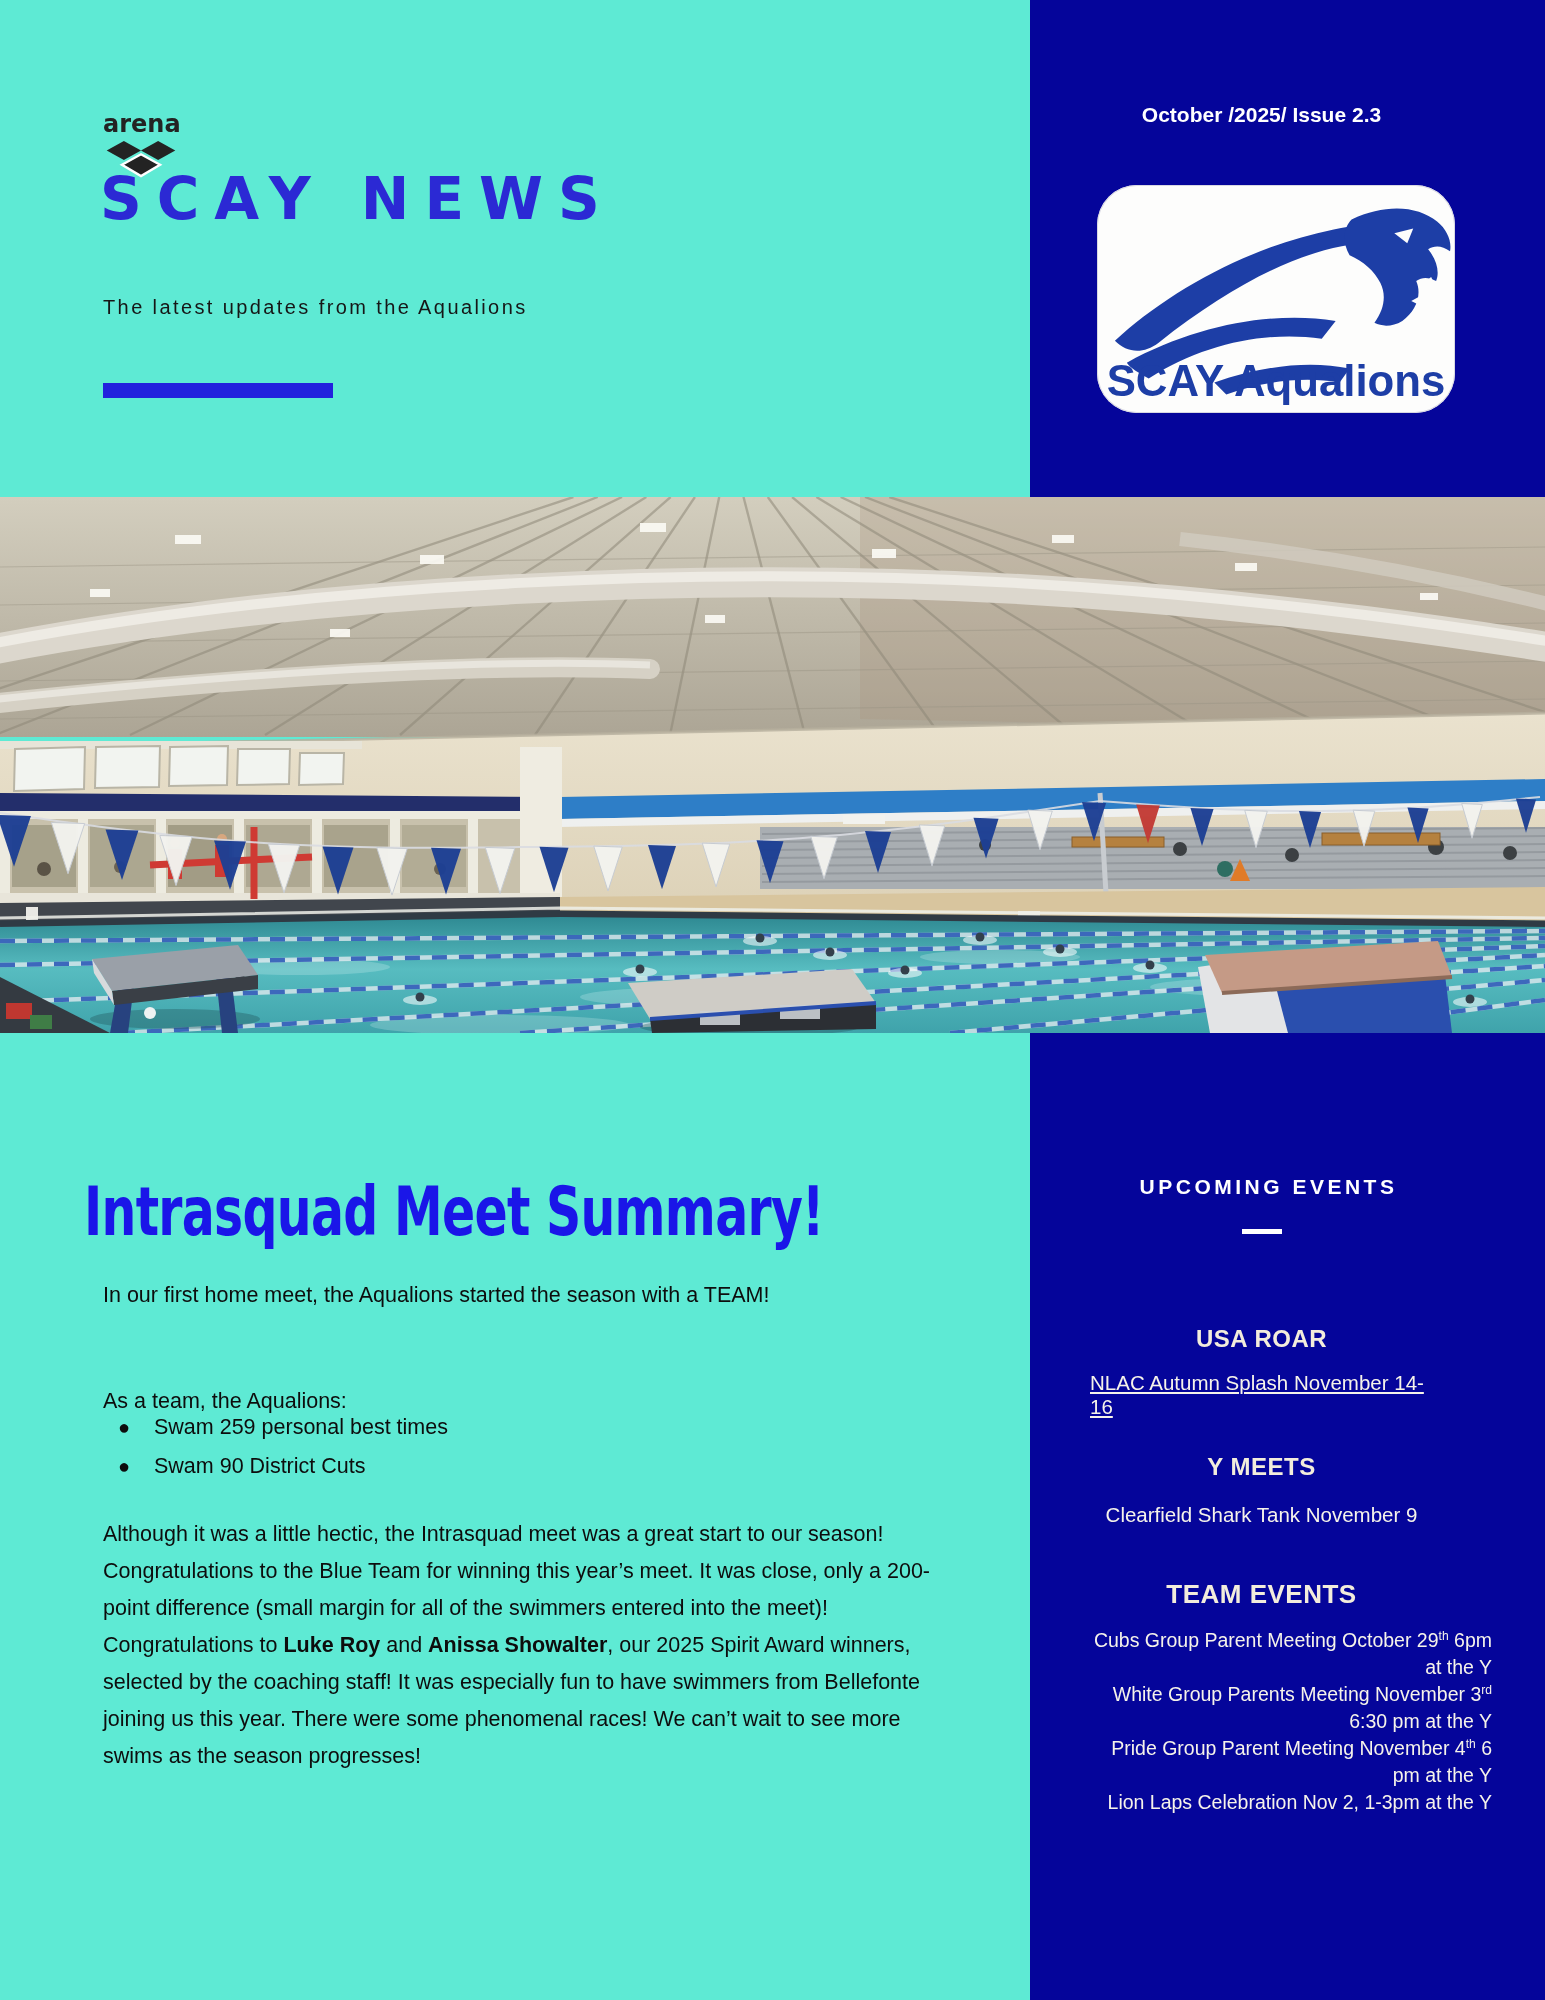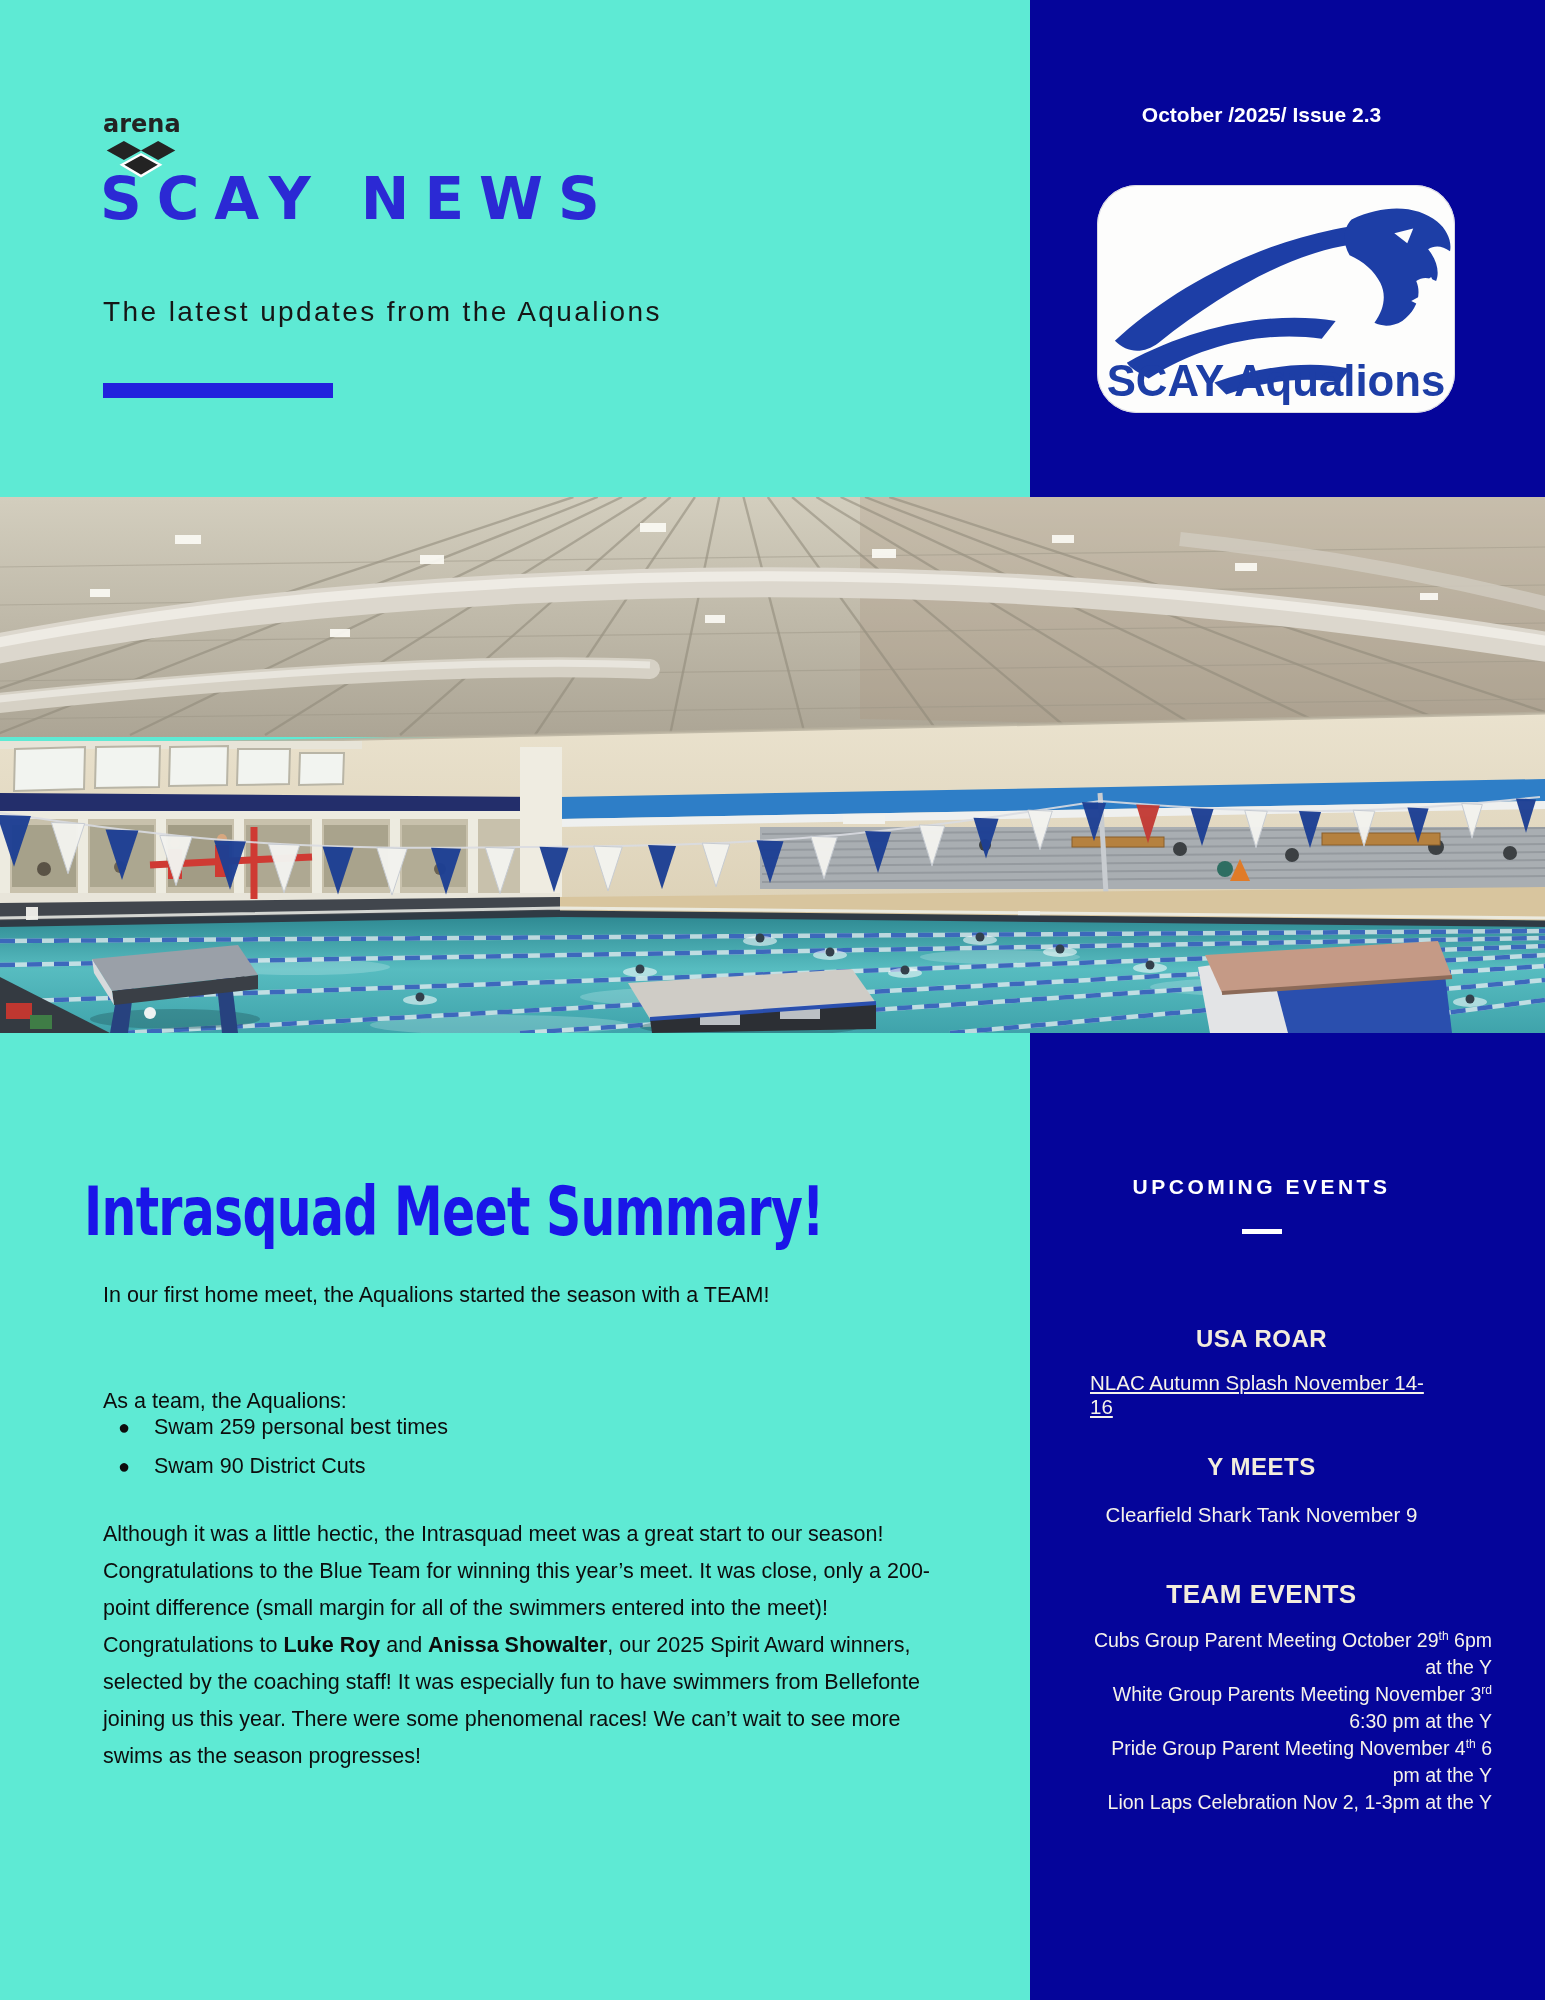--- a/index.html
+++ b/index.html
@@ -11,21 +11,21 @@
   }
   html,body{margin:0;padding:0;background:#888;}
   .page{position:relative;width:1545px;height:2000px;background:#5eead4;overflow:hidden;
         font-family:"Liberation Sans",sans-serif;margin:0 auto;}
   .abs{position:absolute;}
 
   
   .arena-word{font-family:"DejaVu Sans",sans-serif;font-weight:700;font-size:24px;color:#232323;letter-spacing:0;}
   .news-title{font-family:"DejaVu Sans",sans-serif;font-weight:800;font-size:58px;letter-spacing:15px;
               color:var(--masthead-blue);white-space:nowrap;}
-  .news-subtitle{font-size:28px;letter-spacing:2.4px;color:#161616;white-space:nowrap;}
+  .news-subtitle{font-size:20px;letter-spacing:2.4px;color:#161616;white-space:nowrap;}
   .title-bar{background:var(--divider-blue);}
 
   
   .panel{background:var(--panel-blue);}
   .issue-date{color:#ffffff;font-weight:700;font-size:21px;text-align:center;}
   .logo-card{background:#fdfdfc;border-radius:40px;box-shadow:0 0 0 1px #d8d8e2 inset;}
 
   
   .headline{font-family:"DejaVu Sans",sans-serif;font-weight:800;font-size:68px;color:var(--headline-blue);
             transform:scaleX(.72);transform-origin:left top;white-space:nowrap;letter-spacing:-1px;}
@@ -359,21 +359,21 @@
       <span class="bullet-dot">●</span>
       <span>Swam 90 District Cuts</span>
     </div>
   </div>
 
   <div class="abs bodytext" style="left:103px;top:1516px;width:860px;">
     <span>Although it was a little hectic, the Intrasquad meet was a great start to our season! Congratulations to the Blue Team for winning this year’s meet. It was close, only a 200-point difference (small margin for all of the swimmers entered into the meet)! Congratulations to </span><span class="b">Luke Roy</span><span> and </span><span class="b">Anissa Showalter</span><span>, our 2025 Spirit Award winners, selected by the coaching staff! It was especially fun to have swimmers from Bellefonte joining us this year. There were some phenomenal races! We can’t wait to see more swims as the season progresses!</span>
   </div>
 
   <div class="abs panel" style="left:1030px;top:1033px;width:515px;height:967px;">
-    <div class="abs ev-title" style="left:0;top:142px;width:463px;">UPCOMING EVENTS</div>
+    <div class="abs ev-title" style="left:7px;top:142px;width:463px;">UPCOMING EVENTS</div>
     <div class="abs ev-dash" style="left:212px;top:196px;width:40px;height:5px;"></div>
 
     <div class="abs ev-head" style="left:0;top:292px;width:463px;">USA ROAR</div>
     <div class="abs ev-line" style="left:60px;top:338px;width:348px;">NLAC Autumn Splash November 14-16</div>
 
     <div class="abs ev-head" style="left:0;top:420px;width:463px;">Y MEETS</div>
     <div class="abs ev-line-center" style="left:0;top:470px;width:463px;">Clearfield Shark Tank November 9</div>
 
     <div class="abs ev-head" style="left:0;top:546px;width:463px;font-size:26px;">TEAM EVENTS</div>
     <div class="abs team-list" style="left:60px;top:594px;width:402px;">

